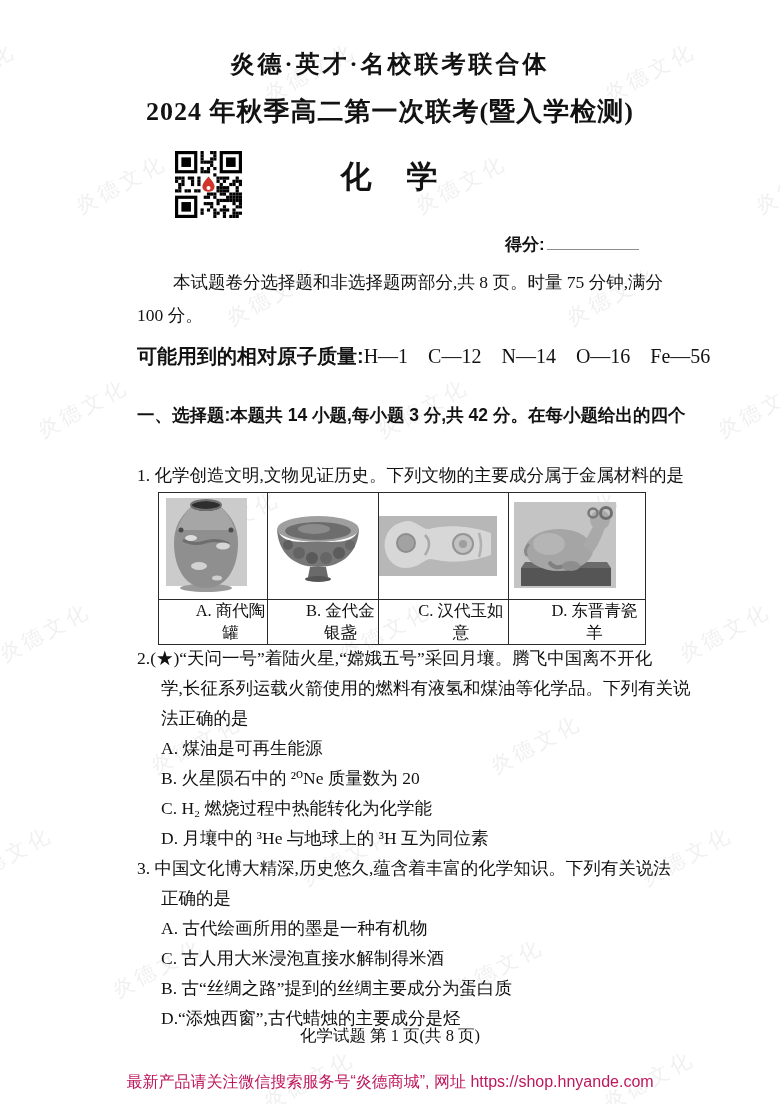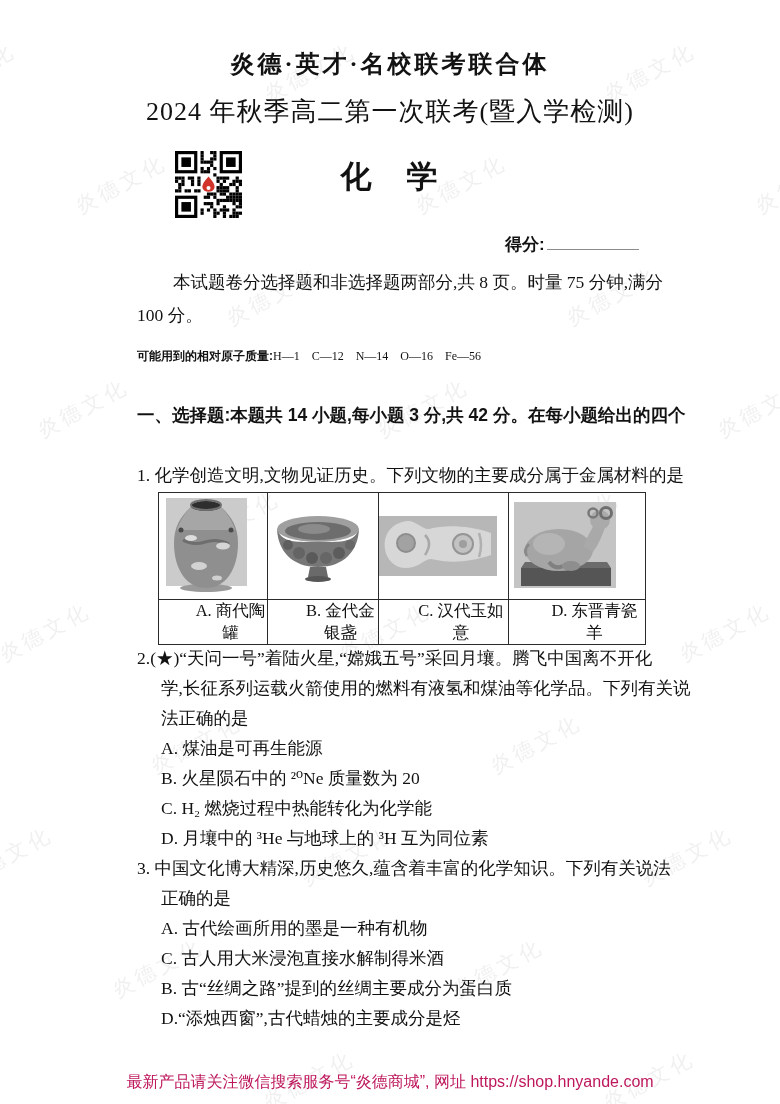--- a/index.html
+++ b/index.html
@@ -15,37 +15,37 @@
   }
   .abs{position:absolute;}
   .line{white-space:pre;line-height:30px;}
   .heiti{font-family:"Liberation Sans","DejaVu Sans",sans-serif;font-weight:700;}
   .org-title{
     top:48px;left:0;width:780px;text-align:center;
     font-size:24px;font-weight:700;letter-spacing:3px;
   }
   .exam-title{
     top:94px;left:0;width:780px;text-align:center;
-    font-size:26px;font-weight:400;letter-spacing:1px;
+    font-size:26px;font-weight:700;letter-spacing:1px;
   }
   .qr-box{top:151px;left:175px;width:67px;height:67px;}
   .subject-title{
     top:156px;left:0;width:780px;text-align:center;
     font-size:31px;font-weight:700;letter-spacing:2px;
   }
   .score-row{top:232px;left:505px;font-size:17px;}
   .score-label{vertical-align:baseline;}
   .score-line{
     display:inline-block;width:92px;height:17px;
     border-bottom:1.5px solid #8d8d8d;margin-left:2px;
   }
   .intro{top:266px;left:137px;width:520px;font-size:17.5px;}
   .intro .line{line-height:33px;}
   .indent1{padding-left:36px;}
-  .masses{top:341px;left:137px;width:508px;font-size:12px;}
+  .masses{top:341px;left:137px;width:508px;font-size:20px;}
   .masses .vals{font-family:"Liberation Serif","DejaVu Serif",serif;font-weight:400;}
   .masses .line2{line-height:33px;text-align:center;}
   .section-head{top:399px;left:137px;width:525px;font-size:17.5px;}
   .section-head .line{line-height:33px;}
   .q-stem{font-size:17.5px;}
   .q1-stem{top:460px;left:137px;}
   .artifact-table{
     top:492px;left:158px;width:487px;height:133px;
     border-collapse:collapse;table-layout:fixed;
   }
@@ -351,15 +351,16 @@
 
   <div class="abs qblock q3-block">
     <div class="line">3. 中国文化博大精深,历史悠久,蕴含着丰富的化学知识。下列有关说法</div>
     <div class="line cont">正确的是</div>
     <div class="line cont">A. 古代绘画所用的墨是一种有机物</div>
     <div class="line cont">C. 古人用大米浸泡直接水解制得米酒</div>
     <div class="line cont">B. 古“丝绸之路”提到的丝绸主要成分为蛋白质</div>
     <div class="line cont">D.“添烛西窗”,古代蜡烛的主要成分是烃</div>
   </div>
 
+  <div class="abs page-info">化学试题 第 1 页(共 8 页)</div>
   <div class="abs promo">最新产品请关注微信搜索服务号“炎德商城”, 网址 https://shop.hnyande.com</div>
 
 </div>
 
 </body></html>

